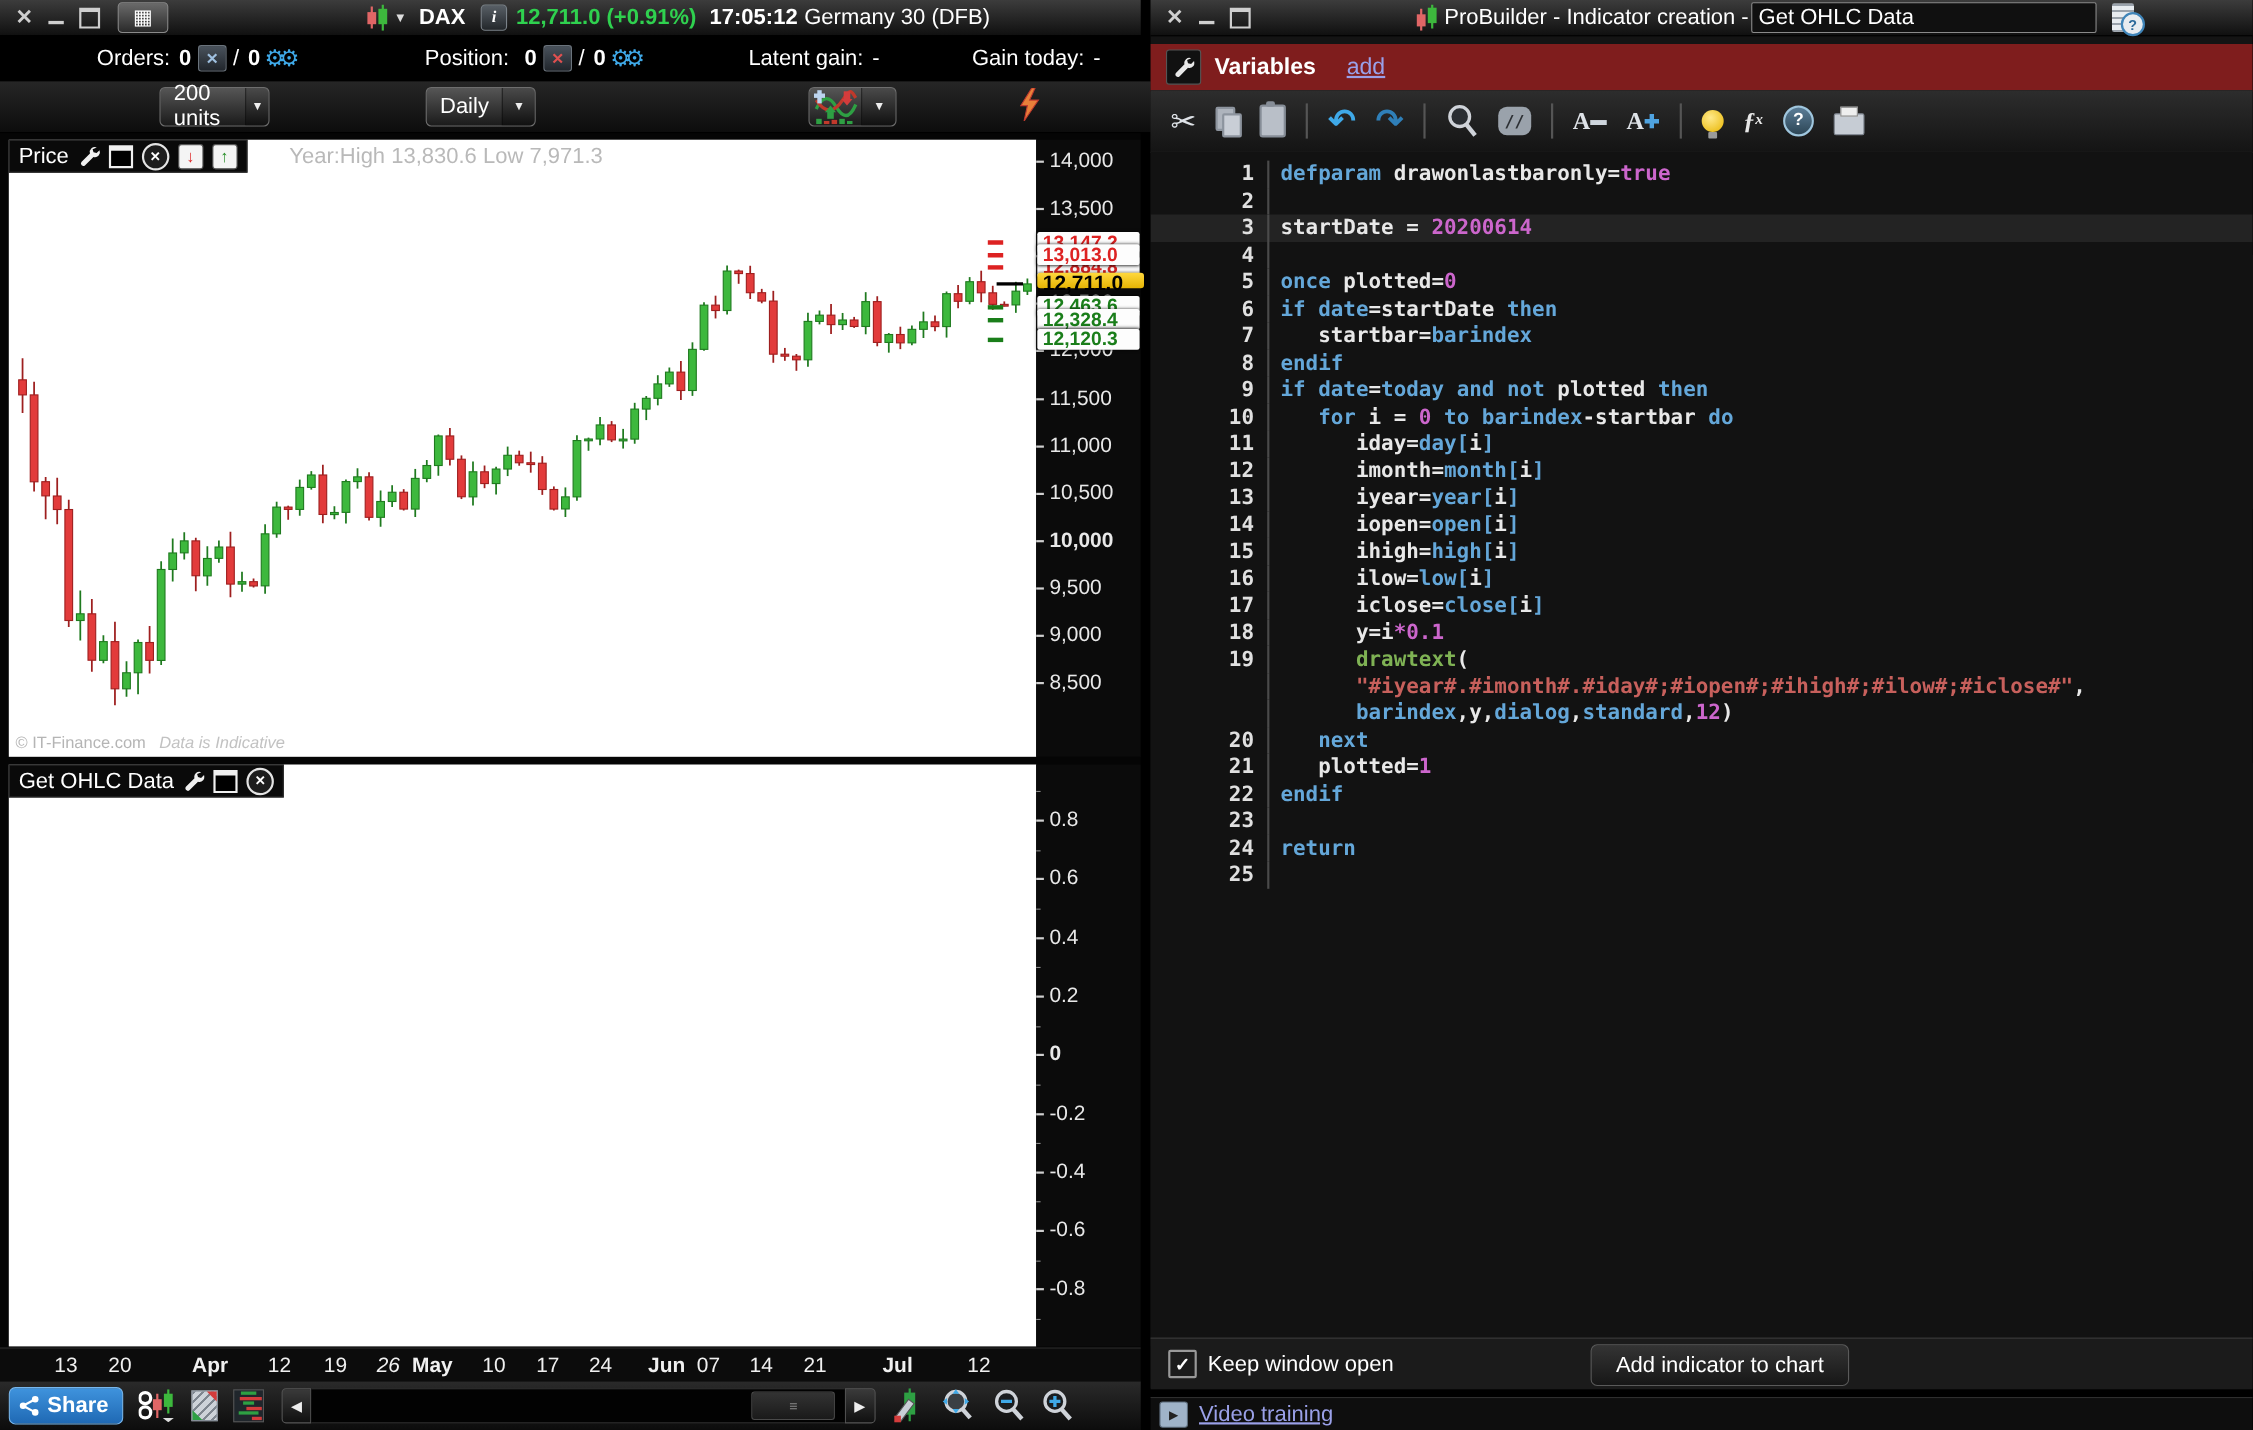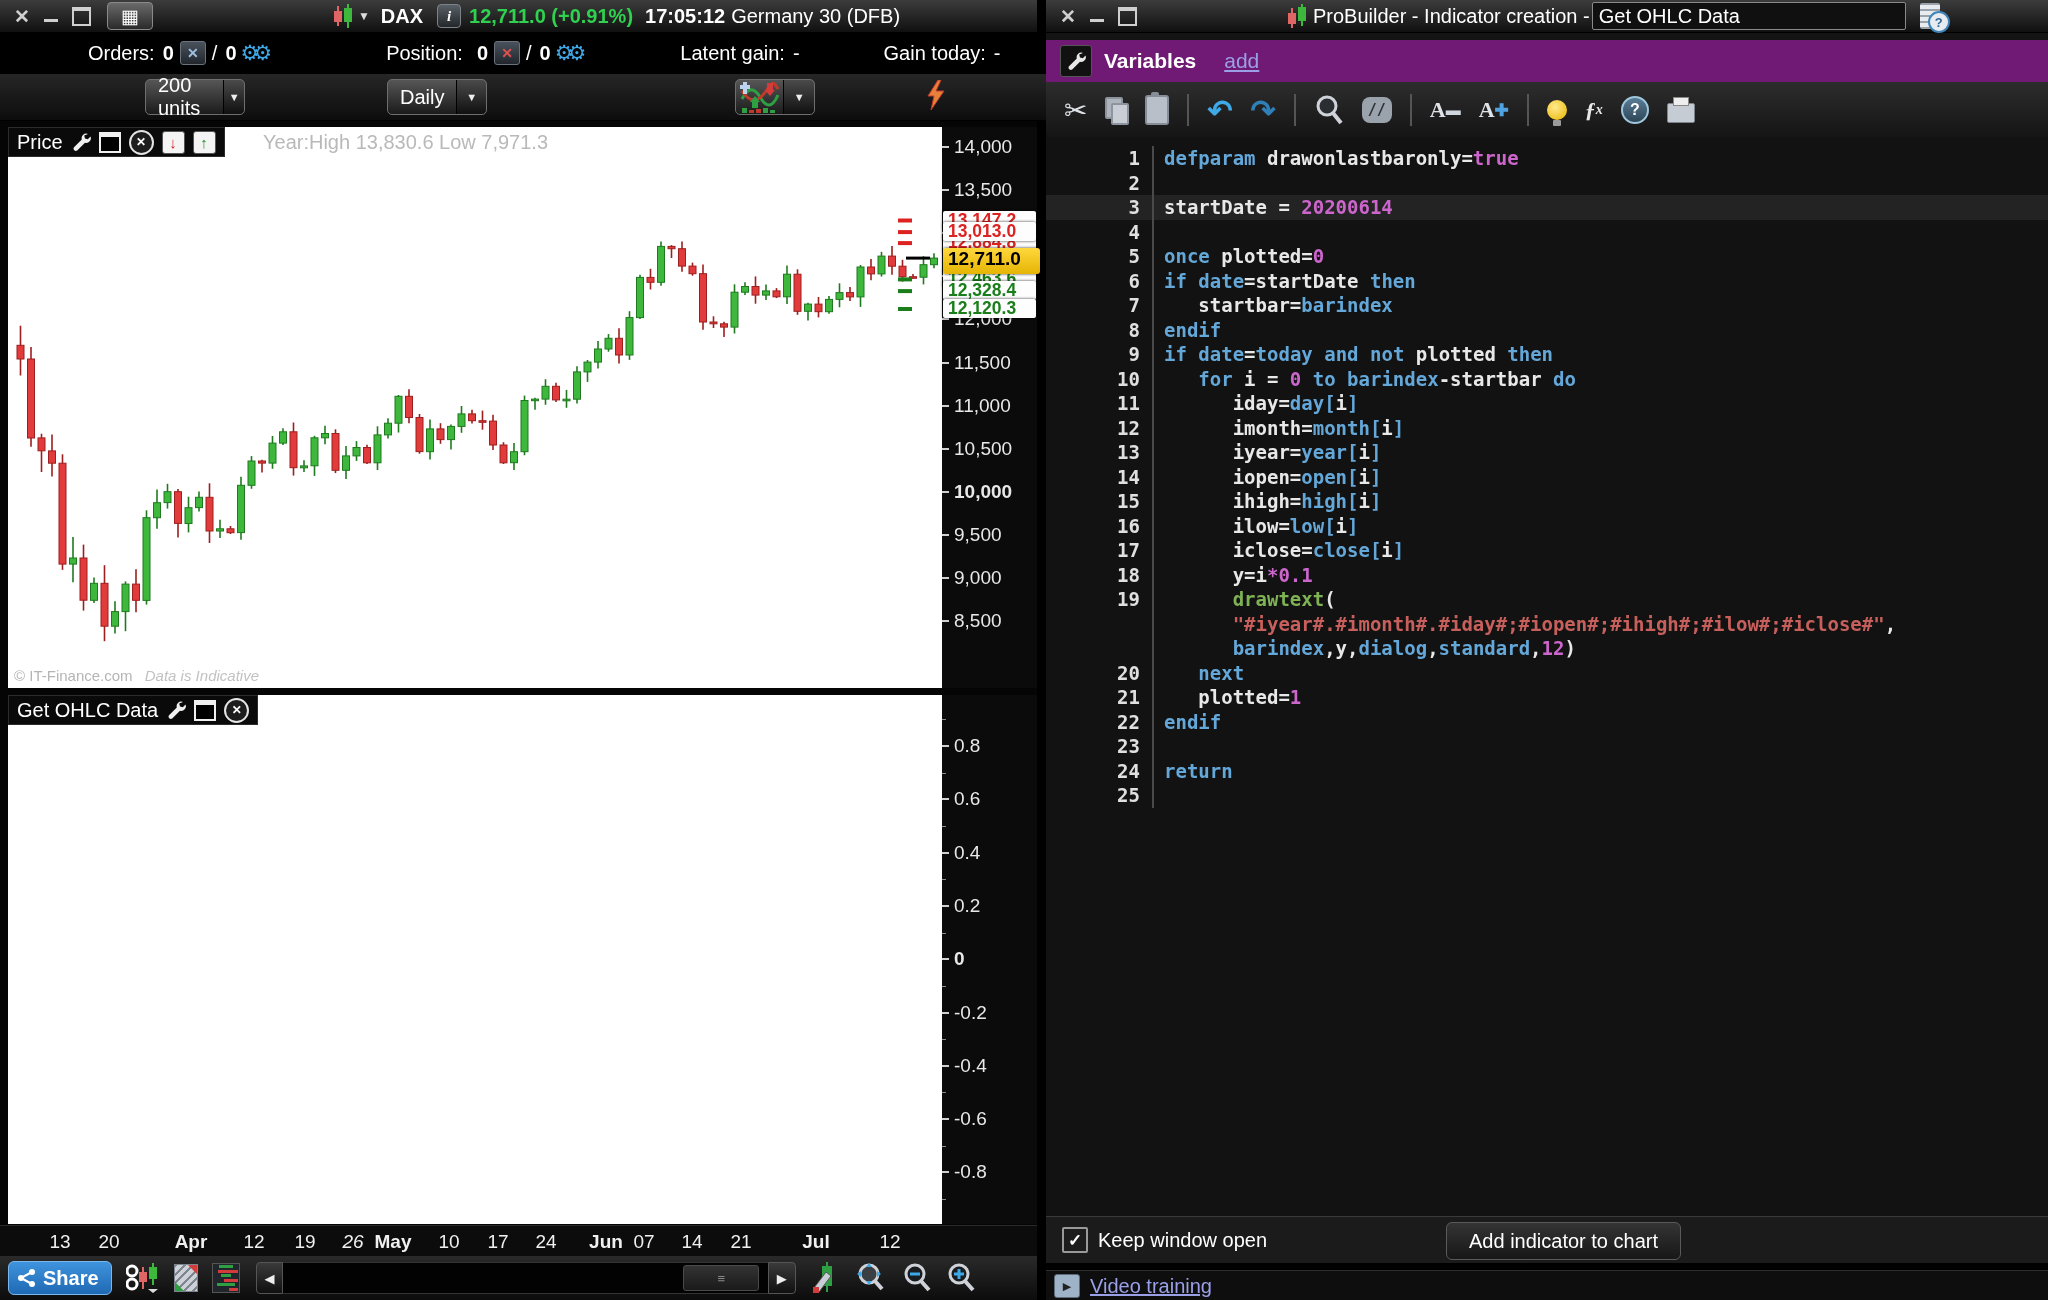--- a/index.html
+++ b/index.html
@@ -50,21 +50,21 @@
   #watermark{position:absolute;left:6px;bottom:4px;font-size:15px;color:#b5b5b5;z-index:3;}
   #watermark i{color:#c2c2c2;}
   
   #price-axis{left:942px;top:127px;width:95px;height:561px;background:#0b0b0b;}
   #lower-axis{left:942px;top:695px;width:95px;height:529px;background:#0b0b0b;}
   .tick-lbl{position:absolute;left:12px;font-size:19px;color:#e8e8e8;white-space:nowrap;}
   .tick-dash{position:absolute;left:0;width:7px;height:2px;background:#cfcfcf;}
   .tick-minor{position:absolute;left:0;width:4px;height:1px;background:#8a8a8a;}
   .pill{position:absolute;left:1px;width:88px;height:19px;line-height:19px;background:#fdfdfd;border-radius:2px;
         font-size:17.5px;font-weight:bold;padding-left:5px;box-shadow:0 0 3px rgba(0,0,0,.8);z-index:3;}
-  .pill.last{width:92px;height:26px;line-height:22px;background:linear-gradient(#ffd83d,#e5b404);
+  .pill.last{width:92px;height:14px;line-height:22px;background:linear-gradient(#ffd83d,#e5b404);
              color:#000;font-size:19px;z-index:5;border-radius:3px;}
   
   #date-axis{left:0;top:1225px;width:1037px;height:31px;background:#0c0c0c;border-top:1px solid #2a2a2a;}
   .date-lbl{position:absolute;top:5px;width:60px;margin-left:-30px;text-align:center;font-size:19px;color:#f0f0f0;}
   .date-lbl.b{font-weight:bold;}
   
   #bottom-toolbar{left:0;top:1256px;width:1037px;height:44px;background:linear-gradient(#2a2a2a,#0c0c0c);
                   display:flex;align-items:center;}
   #share-btn{margin-left:8px;height:32px;border-radius:6px;background:linear-gradient(#3f93dd,#1f69b4);
              border:1px solid #77b7ee;display:flex;align-items:center;padding:0 12px 0 8px;font-size:20px;
@@ -73,21 +73,21 @@
   #hscroll{margin-left:16px;width:540px;height:30px;display:flex;align-items:center;}
   .scr-btn{width:26px;height:30px;background:linear-gradient(#3a3a3a,#101010);border:1px solid #555;
            display:flex;align-items:center;justify-content:center;font-size:13px;color:#eee;}
   #scr-track{position:relative;width:488px;height:30px;background:#020202;border-top:1px solid #333;border-bottom:1px solid #333;}
   #scr-thumb{position:absolute;left:400px;top:2px;width:74px;height:24px;background:linear-gradient(#333,#1a1a1a);
              border:1px solid #4a4a4a;border-radius:3px;color:#888;font-size:13px;display:flex;align-items:center;justify-content:center;}
   
   #right-window{left:1046px;top:0;width:1002px;height:1262px;background:#141414;}
   #name-input{width:300px;height:26px;background:#101010;border:1px solid #8a8a8a;border-radius:2px;
               color:#fff;font-size:20px;font-family:"Liberation Sans",sans-serif;padding:0 6px;margin-left:2px;}
-  #variables-row{left:0;top:40px;width:1002px;height:42px;background:#701a75;border-bottom:1px solid #000;
+  #variables-row{left:0;top:40px;width:1002px;height:42px;background:#7f1d1d;border-bottom:1px solid #000;
                  display:flex;align-items:center;font-size:21px;}
   .wrench-btn{margin-left:14px;width:30px;height:30px;background:#111;border:1px solid #555;border-radius:3px;
               display:flex;align-items:center;justify-content:center;}
   a.link{color:#9aa0e8;text-decoration:underline;font-size:21px;cursor:pointer;}
   #code-toolbar{left:0;top:82px;width:1002px;height:56px;background:linear-gradient(#2d2d2d,#141414);
                 border-bottom:1px solid #333;display:flex;align-items:center;}
   .tb-ic{margin-left:18px;display:flex;align-items:center;justify-content:center;height:34px;color:#dfe3e8;}
   .tb-sep{margin-left:18px;width:2px;height:32px;background:#555;}
   
   #code-area{left:0;top:138px;width:1002px;height:1078px;background:#121212;overflow:hidden;

